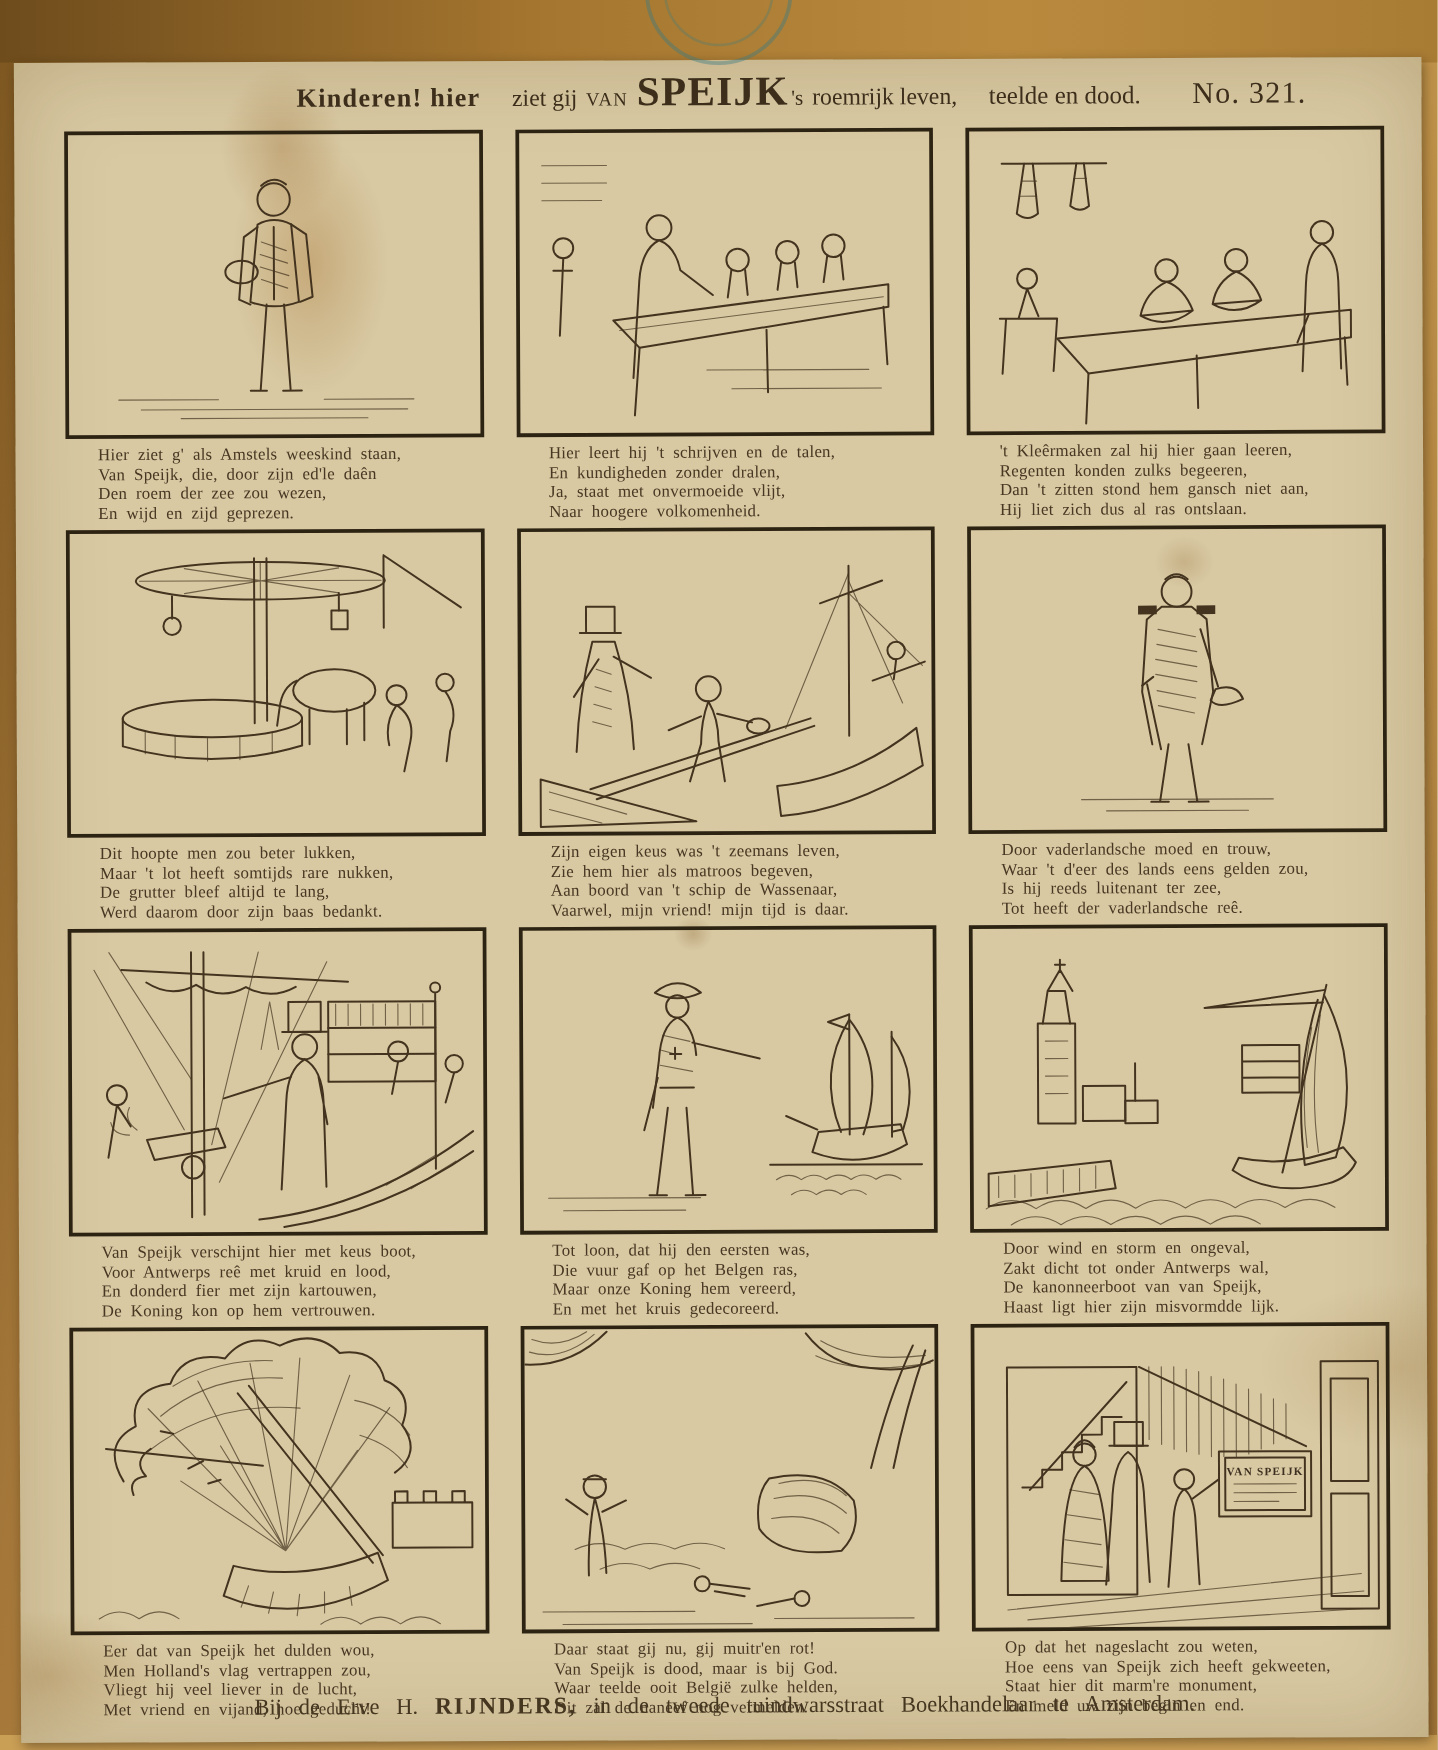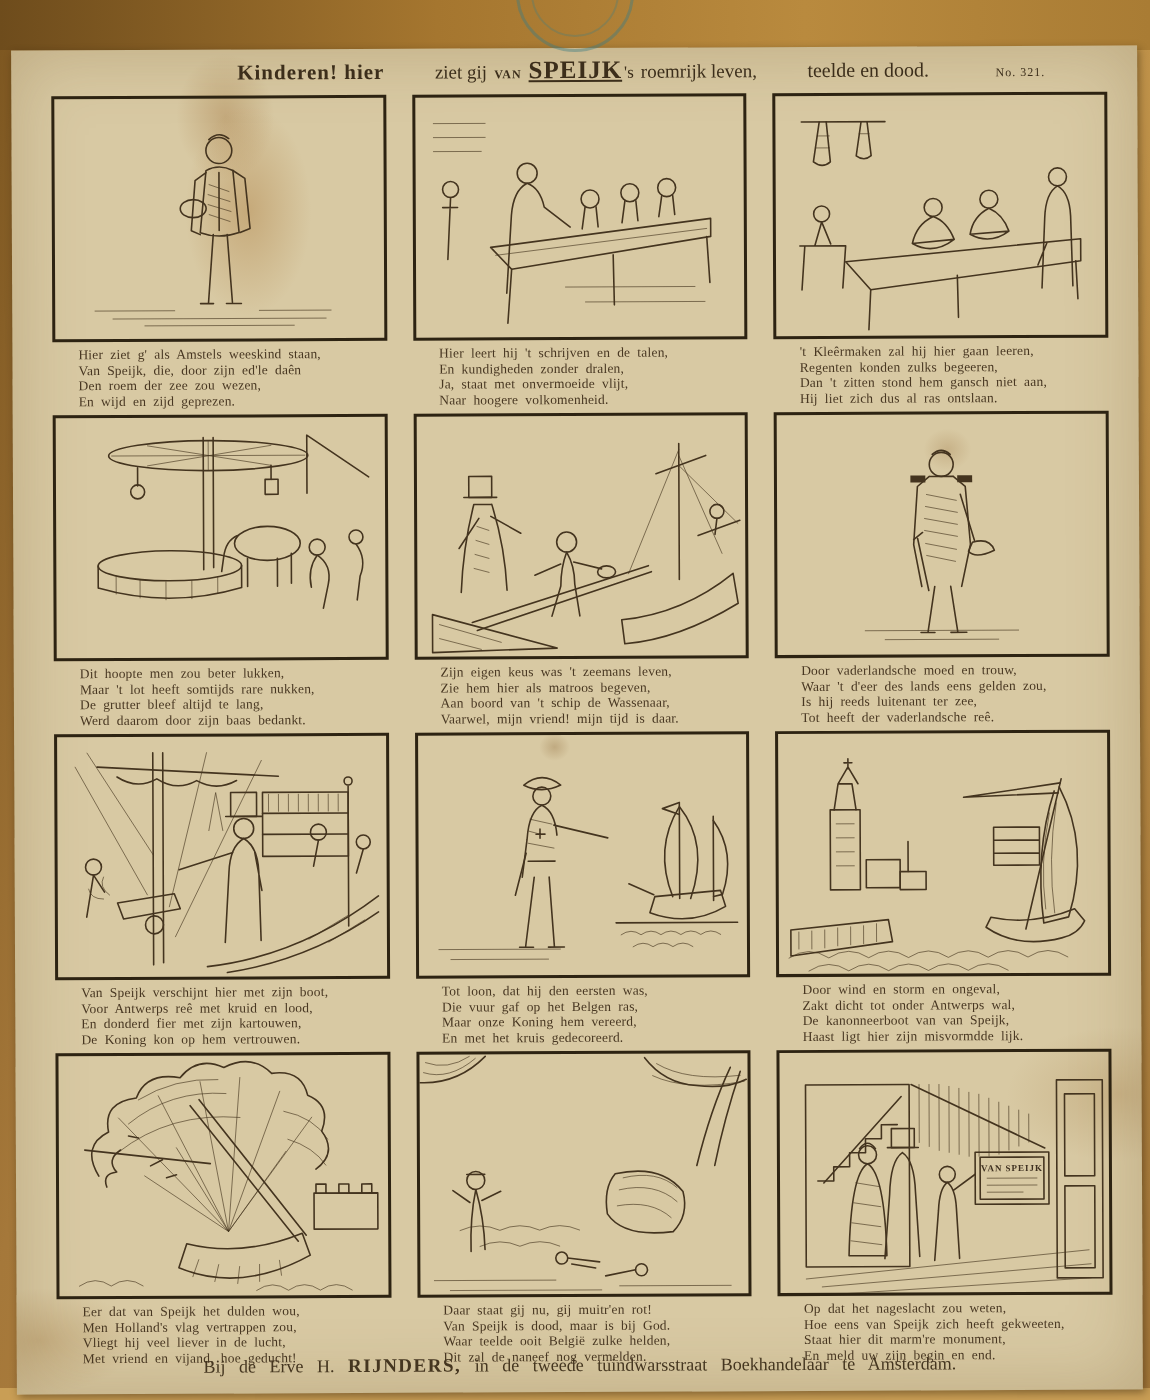--- a/index.html
+++ b/index.html
@@ -26,25 +26,25 @@
   }
   .stamp{position:absolute;left:516px;top:-66px;width:112px;height:112px;border-radius:50%;
     border:3px solid rgba(58,125,133,.42);z-index:4;}
   .stamp::after{content:"";position:absolute;inset:12px;border-radius:50%;
     border:2px solid rgba(58,125,133,.30);}
   .title{margin:8px 92px 0 226px;display:flex;justify-content:space-between;
     align-items:baseline;color:#3c2e1b;white-space:nowrap;}
   .t-lead{font-weight:bold;font-size:21px;letter-spacing:1px;}
   .t-group{display:flex;align-items:baseline;gap:7px;}
   .t-mid{font-size:19px;}
-  .t-van{font-size:12px;letter-spacing:1px;font-weight:bold;}
-  .t-speijk{font-size:25px;font-weight:bold;letter-spacing:1px;text-decoration:underline;}
+  .t-van{font-size:15px;letter-spacing:1px;}
+  .t-speijk{font-size:33px;font-weight:bold;letter-spacing:1px;}
   .t-apos{font-size:17px;margin-left:-5px;}
   .t-tail{font-size:20px;}
-  .t-no{font-size:12px;letter-spacing:1px;margin-left:16px;}
+  .t-no{font-size:24px;letter-spacing:1px;margin-left:16px;}
   .grid{margin:10px 30px 0 40px;display:grid;grid-template-columns:1fr 1fr 1fr;
     column-gap:26px;row-gap:8px;}
   .cell{display:flex;flex-direction:column;}
   .panel{height:240px;border:3px solid #2d2312;}
   .panel svg{width:100%;height:100%;display:block;}
   .caption{height:60px;padding:5px 0 0 26px;font-size:13.5px;line-height:15.6px;
     color:#483722;word-spacing:3.5px;letter-spacing:.2px;white-space:nowrap;}
   .publisher{position:absolute;left:0;right:0;bottom:16px;text-align:center;
     font-size:18px;color:#453620;word-spacing:9px;white-space:nowrap;}
   .pub-name{font-size:19px;letter-spacing:1.5px;font-weight:bold;}
@@ -261,21 +261,21 @@
           <path class="hatch" d="M252 203 l40 -24 M272 206 l36 -22"></path>
           <circle cx="262" cy="96" r="8"></circle>
             <path d="M262 104 l-5 26"></path>
           <circle cx="307" cy="106" r="7"></circle>
             <path d="M307 113 l-7 24"></path>
           <circle cx="36" cy="130" r="8"></circle>
             <path d="M36 138 l-7 42 M36 138 l11 17"></path>
         </svg>
       </div>
       <div class="caption">
-        <div>Van Speijk verschijnt hier met zijn boot,</div>
+        <div>Van Speijk verschijnt hier met keus boot,</div>
         <div>Voor Antwerps reê met kruid en lood,</div>
         <div>En donderd fier met zijn kartouwen,</div>
         <div>De Koning kon op hem vertrouwen.</div>
       </div>
     </div>
 
     <div class="cell">
       <div class="panel">
         <svg class="wc" viewBox="0 0 330 240" preserveAspectRatio="none" aria-label="decorated officer pointing at a sailing ship at sea">
           <path class="hatch" d="M20 214 h122 M32 224 h98"></path>

